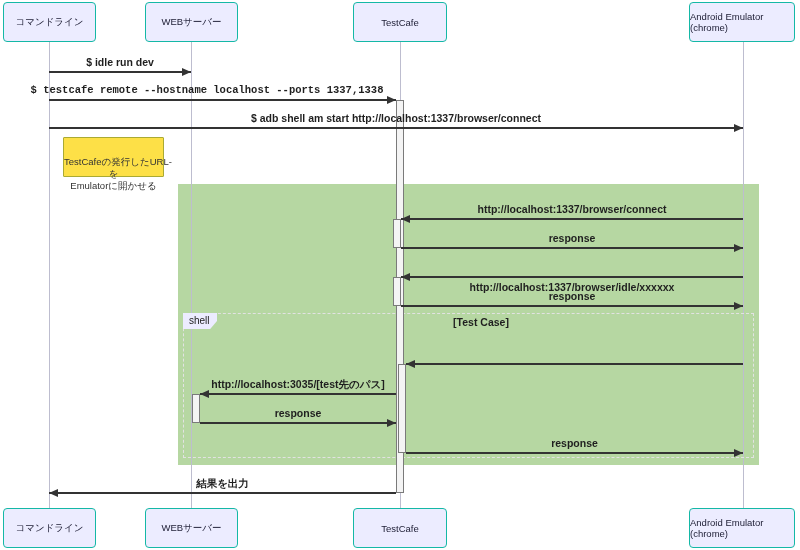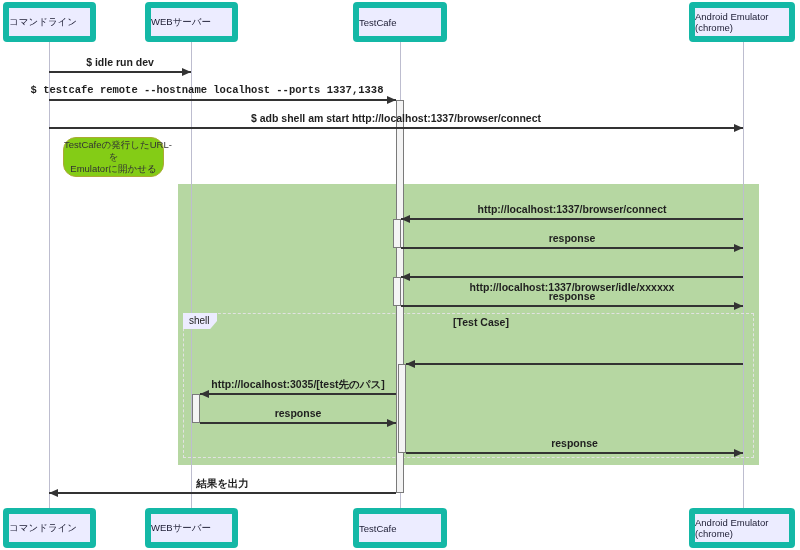--- a/index.html
+++ b/index.html
@@ -6,32 +6,32 @@
   body{font-family:"Liberation Sans","DejaVu Sans",sans-serif;}
   #diagram{position:relative;width:800px;height:550px;background:#ffffff;overflow:hidden;}
 
   .highlight{position:absolute;background:#B6D7A2;}
   .lifeline{position:absolute;width:1px;background:#BDBDCF;}
   .loop-box{position:absolute;border:1px dashed #E2E2E2;box-sizing:border-box;}
   .loop-label{position:absolute;background:#ECECFF;border:0;width:34px;height:16px;
     font-size:10px;color:#222;line-height:16px;padding-left:6px;box-sizing:border-box;
     clip-path:polygon(0 0,100% 0,100% 50%,80% 100%,0 100%);}
   .loop-cond{font-weight:600;}
-  .note{position:absolute;background:#84cc16;border:1px solid #AAAA33;box-sizing:border-box;
-    text-align:center;font-size:9.5px;font-weight:500;color:#333;line-height:12px;padding-top:1px;border-radius:13px;}
+  .note{position:absolute;background:#fde047;border:1px solid #AAAA33;box-sizing:border-box;
+    text-align:center;font-size:9.5px;font-weight:500;color:#333;line-height:12px;padding-top:18px;border-radius:1px;}
   .activation{position:absolute;background:#F4F4F4;border:1px solid #7A7A7A;box-sizing:border-box;}
   .msg-line{position:absolute;height:1.5px;background:#333333;}
   .msg-label{position:absolute;transform:translateX(-50%);white-space:nowrap;
     font-size:10.5px;font-weight:600;color:#1f1f1f;}
   .arrow-right{position:absolute;width:0;height:0;border-top:4px solid transparent;
     border-bottom:4px solid transparent;border-left:9px solid #333333;}
   .arrow-left{position:absolute;width:0;height:0;border-top:4px solid transparent;
     border-bottom:4px solid transparent;border-right:9px solid #333333;}
-  .actor-box{position:absolute;height:40px;background:#ECECFF;border:6px solid #14b8a6;
-    border-radius:4px;box-sizing:border-box;display:flex;align-items:center;justify-content:flex-start;
+  .actor-box{position:absolute;height:40px;background:#ECECFF;border:1px solid #14b8a6;
+    border-radius:4px;box-sizing:border-box;display:flex;align-items:center;justify-content:center;
     font-size:9.5px;color:#1c1c33;}
   .note div{white-space:nowrap;}
 </style>
 </head>
 <body>
 
 <div id="diagram">
     <div class="highlight" style="left: 178px; top: 184px; width: 581px; height: 281px;"></div>
     <div class="lifeline" style="left: 49px; top: 42px; height: 466px;"></div>
     <div class="lifeline" style="left: 191px; top: 42px; height: 466px;"></div>

